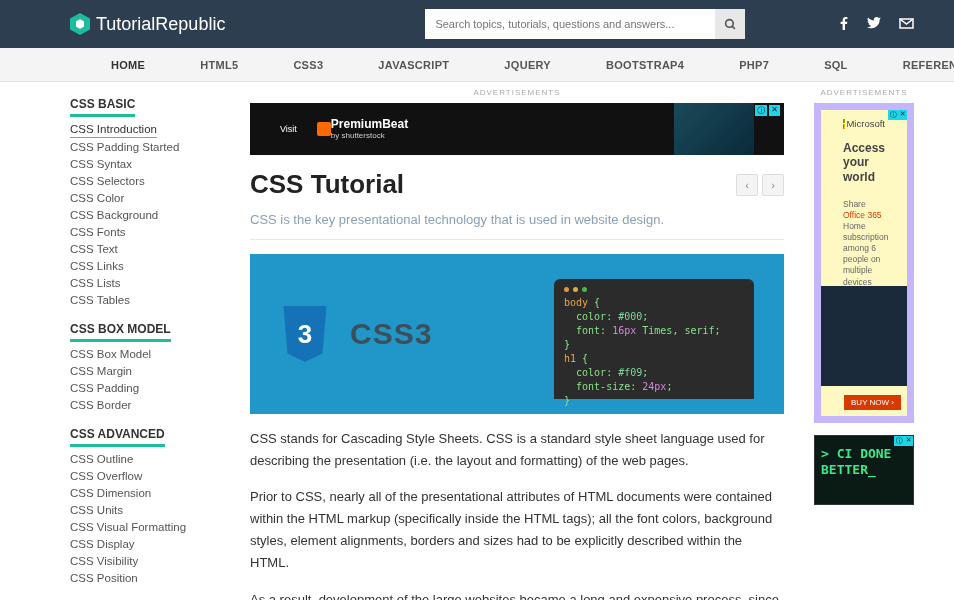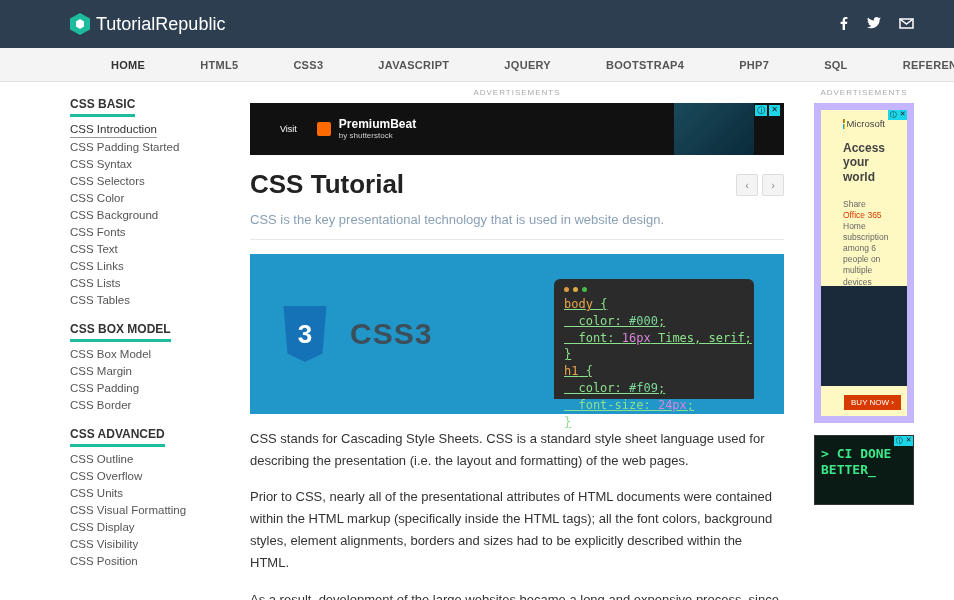--- a/index.html
+++ b/index.html
@@ -21,42 +21,42 @@
 .sidebar { width: 150px; padding-top: 14px; flex-shrink: 0; }
 .sidebar h3 { font-size: 12px; color: #333; font-weight: 700; margin: 14px 0 3px 0; padding-bottom: 3px; border-bottom: 3px solid #1cbc9c; display: inline-block; }
 .sidebar h3:first-child { margin-top: 0; }
 .sidebar ul { list-style: none; }
 .sidebar li { padding: 2.5px 0; font-size: 11.5px; color: #555; cursor: pointer; }
 .sidebar li.active { color: #333; border-bottom: 1px solid #999; display: inline-block; }
 .main { flex: 1; padding-top: 6px; min-width: 0; }
 .ads-label { text-align: center; font-size: 8px; color: #aaa; letter-spacing: 1px; margin-bottom: 6px; }
 .ad-banner { background: #111; height: 52px; display: flex; align-items: center; padding: 0 140px 0 30px; position: relative; overflow: hidden; }
 .ad-banner .visit { color: #fff; font-size: 9px; margin-right: 20px; }
-.ad-brand { display: flex; align-items: center; gap: 8px; }
+.ad-brand { display: flex; align-items: center; gap: 0; }
 .ad-brand-icon { width: 14px; height: 14px; background: #ff6a00; border-radius: 2px; }
 .ad-brand-txt { color: #fff; font-size: 12px; font-weight: 700; line-height: 1.1; }
 .ad-brand-sub { color: #ccc; font-size: 8px; }
 .ad-corner { position: absolute; top: 2px; right: 4px; display: flex; gap: 2px; }
 .ad-corner span { background: #1bd5e8; color: #222; font-size: 8px; padding: 0 2px; }
 .ad-person { position:absolute; right:30px; top:0; width:80px; height:52px; background: linear-gradient(135deg,#1a4a5a,#0a2a3a); }
 .title-row { display: flex; align-items: center; justify-content: space-between; margin-top: 14px; }
 h1 { font-size: 26px; font-weight: 600; color: #222; }
 .nav-arrows { display: flex; gap: 4px; }
 .nav-arrows span { width: 22px; height: 22px; border: 1px solid #ddd; background: #f4f4f4; display: flex; align-items: center; justify-content: center; font-size: 11px; color: #888; cursor: pointer; border-radius: 2px; }
 .lead { color: #8aa0b6; font-size: 13px; padding: 12px 0; border-bottom: 1px solid #e8e8e8; }
 .hero { background: #2196c9; height: 160px; margin: 14px 0; display: flex; align-items: center; padding: 0 30px; position: relative; }
 .shield { width: 50px; height: 56px; background: #1572b7; clip-path: polygon(7% 0, 93% 0, 85% 85%, 50% 100%, 15% 85%); display:flex; align-items:center; justify-content:center; }
 .shield-inner { color:#fff; font-weight:700; font-size:26px; }
 .hero-label { color:#3d4f5a; font-size:30px; font-weight:700; margin-left:20px; letter-spacing:1px; }
 .laptop { position:absolute; right:30px; width:200px; height:120px; background:#2b2b2b; border-radius:6px 6px 0 0; padding:8px 10px; top:25px; box-shadow: 0 110px 0 -100px #1a1a1a; }
 .laptop-dots { display:flex; gap:4px; margin-bottom:4px;}
 .laptop-dots i{ width:5px;height:5px;border-radius:50%;background:#d94; display:block;}
 .laptop-dots i:nth-child(2){background:#da4;}
 .laptop-dots i:nth-child(3){background:#4b4;}
-.laptop pre { font-size:12px; color:#8ae28a; line-height:1.4; font-family:monospace;text-decoration:underline;}
+.laptop pre { font-size:10px; color:#8ae28a; line-height:1.4; font-family:monospace;}
 .laptop pre .o{color:#e8a54a;}
 .laptop pre .g{color:#7ad999;}
 .laptop pre .p{color:#d885d8;}
 .content p { font-size: 13px; color: #333; line-height: 1.7; margin-bottom: 14px; }
 .right { width: 100px; padding-top: 6px; flex-shrink:0; }
 .ad-side { border:7px solid #c4b5fd; background:#fef9c3; padding:8px 22px; font-size:9.5px; color:#444; position:relative; margin-bottom:12px; }
 .ad-side .ms-logo { display:flex; align-items:center; gap:2px; margin-bottom:12px;}
 .ms-sq{width:10px;height:10px;display:grid;grid-template-columns:1fr 1fr;gap:1px;}
 .ms-sq i{display:block;background:#f25022;}
 .ms-sq i:nth-child(2){background:#7fba00;}
@@ -72,20 +72,29 @@
 .ad-dark{background:#0a1a14;border:1px solid #333;padding:10px 6px;position:relative;height:70px;}
 .ad-dark .t{color:#3de88a;font-family:monospace;font-size:13px;font-weight:700;line-height:1.2;}
 </style>
 </head>
 <body>
 
 <div class="header">
   <div class="logo">
     <div class="logo-hex"></div>
     <span>TutorialRepublic</span>
+  </div>
+  <div class="search-wrap">
+    <input class="search-input" placeholder="Search topics, tutorials, questions and answers..." style="">
+    <button class="search-btn">
+      <svg width="13" height="13" viewBox="0 0 24 24" fill="none" stroke="#555" stroke-width="3">
+          <circle cx="10" cy="10" r="7"></circle>
+          <line x1="20" y1="20" x2="15" y2="15"></line>
+        </svg>
+    </button>
   </div>
   <div class="socials">
     <span><svg width="10" height="14" viewBox="0 0 10 14" fill="#fff">
           <path d="M6 14V8h2l.3-2.3H6V4.2c0-.7.2-1.1 1.1-1.1H8.4V1c-.2 0-1-.1-1.8-.1-1.8 0-3 1.1-3 3.1v1.7H1.6V8h2v6H6z"></path>
         </svg></span>
     <span><svg width="14" height="12" viewBox="0 0 14 12" fill="#fff">
           <path d="M14 1.4c-.5.2-1.1.4-1.6.4.6-.4 1-.9 1.2-1.6-.6.3-1.2.6-1.8.7C11.2.3 10.5 0 9.7 0 8.1 0 6.8 1.3 6.8 2.9c0 .2 0 .4.1.6C4.6 3.4 2.4 2.2 1 .5.7.9.6 1.4.6 1.9c0 1 .5 1.9 1.3 2.4-.5 0-.9-.1-1.3-.4v0c0 1.4 1 2.6 2.3 2.8-.2.1-.5.1-.8.1-.2 0-.4 0-.5-.1.4 1.2 1.5 2 2.8 2-1 .8-2.3 1.3-3.7 1.3H0c1.3.8 2.8 1.3 4.4 1.3 5.3 0 8.2-4.4 8.2-8.2v-.4c.6-.4 1-.9 1.4-1.5z"></path>
         </svg></span>
     <span><svg width="15" height="11" viewBox="0 0 15 11" fill="none" stroke="#fff" stroke-width="1.5">
           <rect x="1" y="1" width="13" height="9"></rect>
@@ -130,20 +139,21 @@
     <ul>
       <li>CSS Box Model</li>
       <li>CSS Margin</li>
       <li>CSS Padding</li>
       <li>CSS Border</li>
     </ul>
     <h3>CSS ADVANCED</h3>
     <ul>
       <li>CSS Outline</li>
       <li>CSS Overflow</li>
+      <li>CSS Dimension</li>
       <li>CSS Units</li>
       <li>CSS Visual Formatting</li>
       <li>CSS Display</li>
       <li>CSS Visibility</li>
       <li>CSS Position</li>
 
     </ul>
   </div>
 
   <div class="main">

